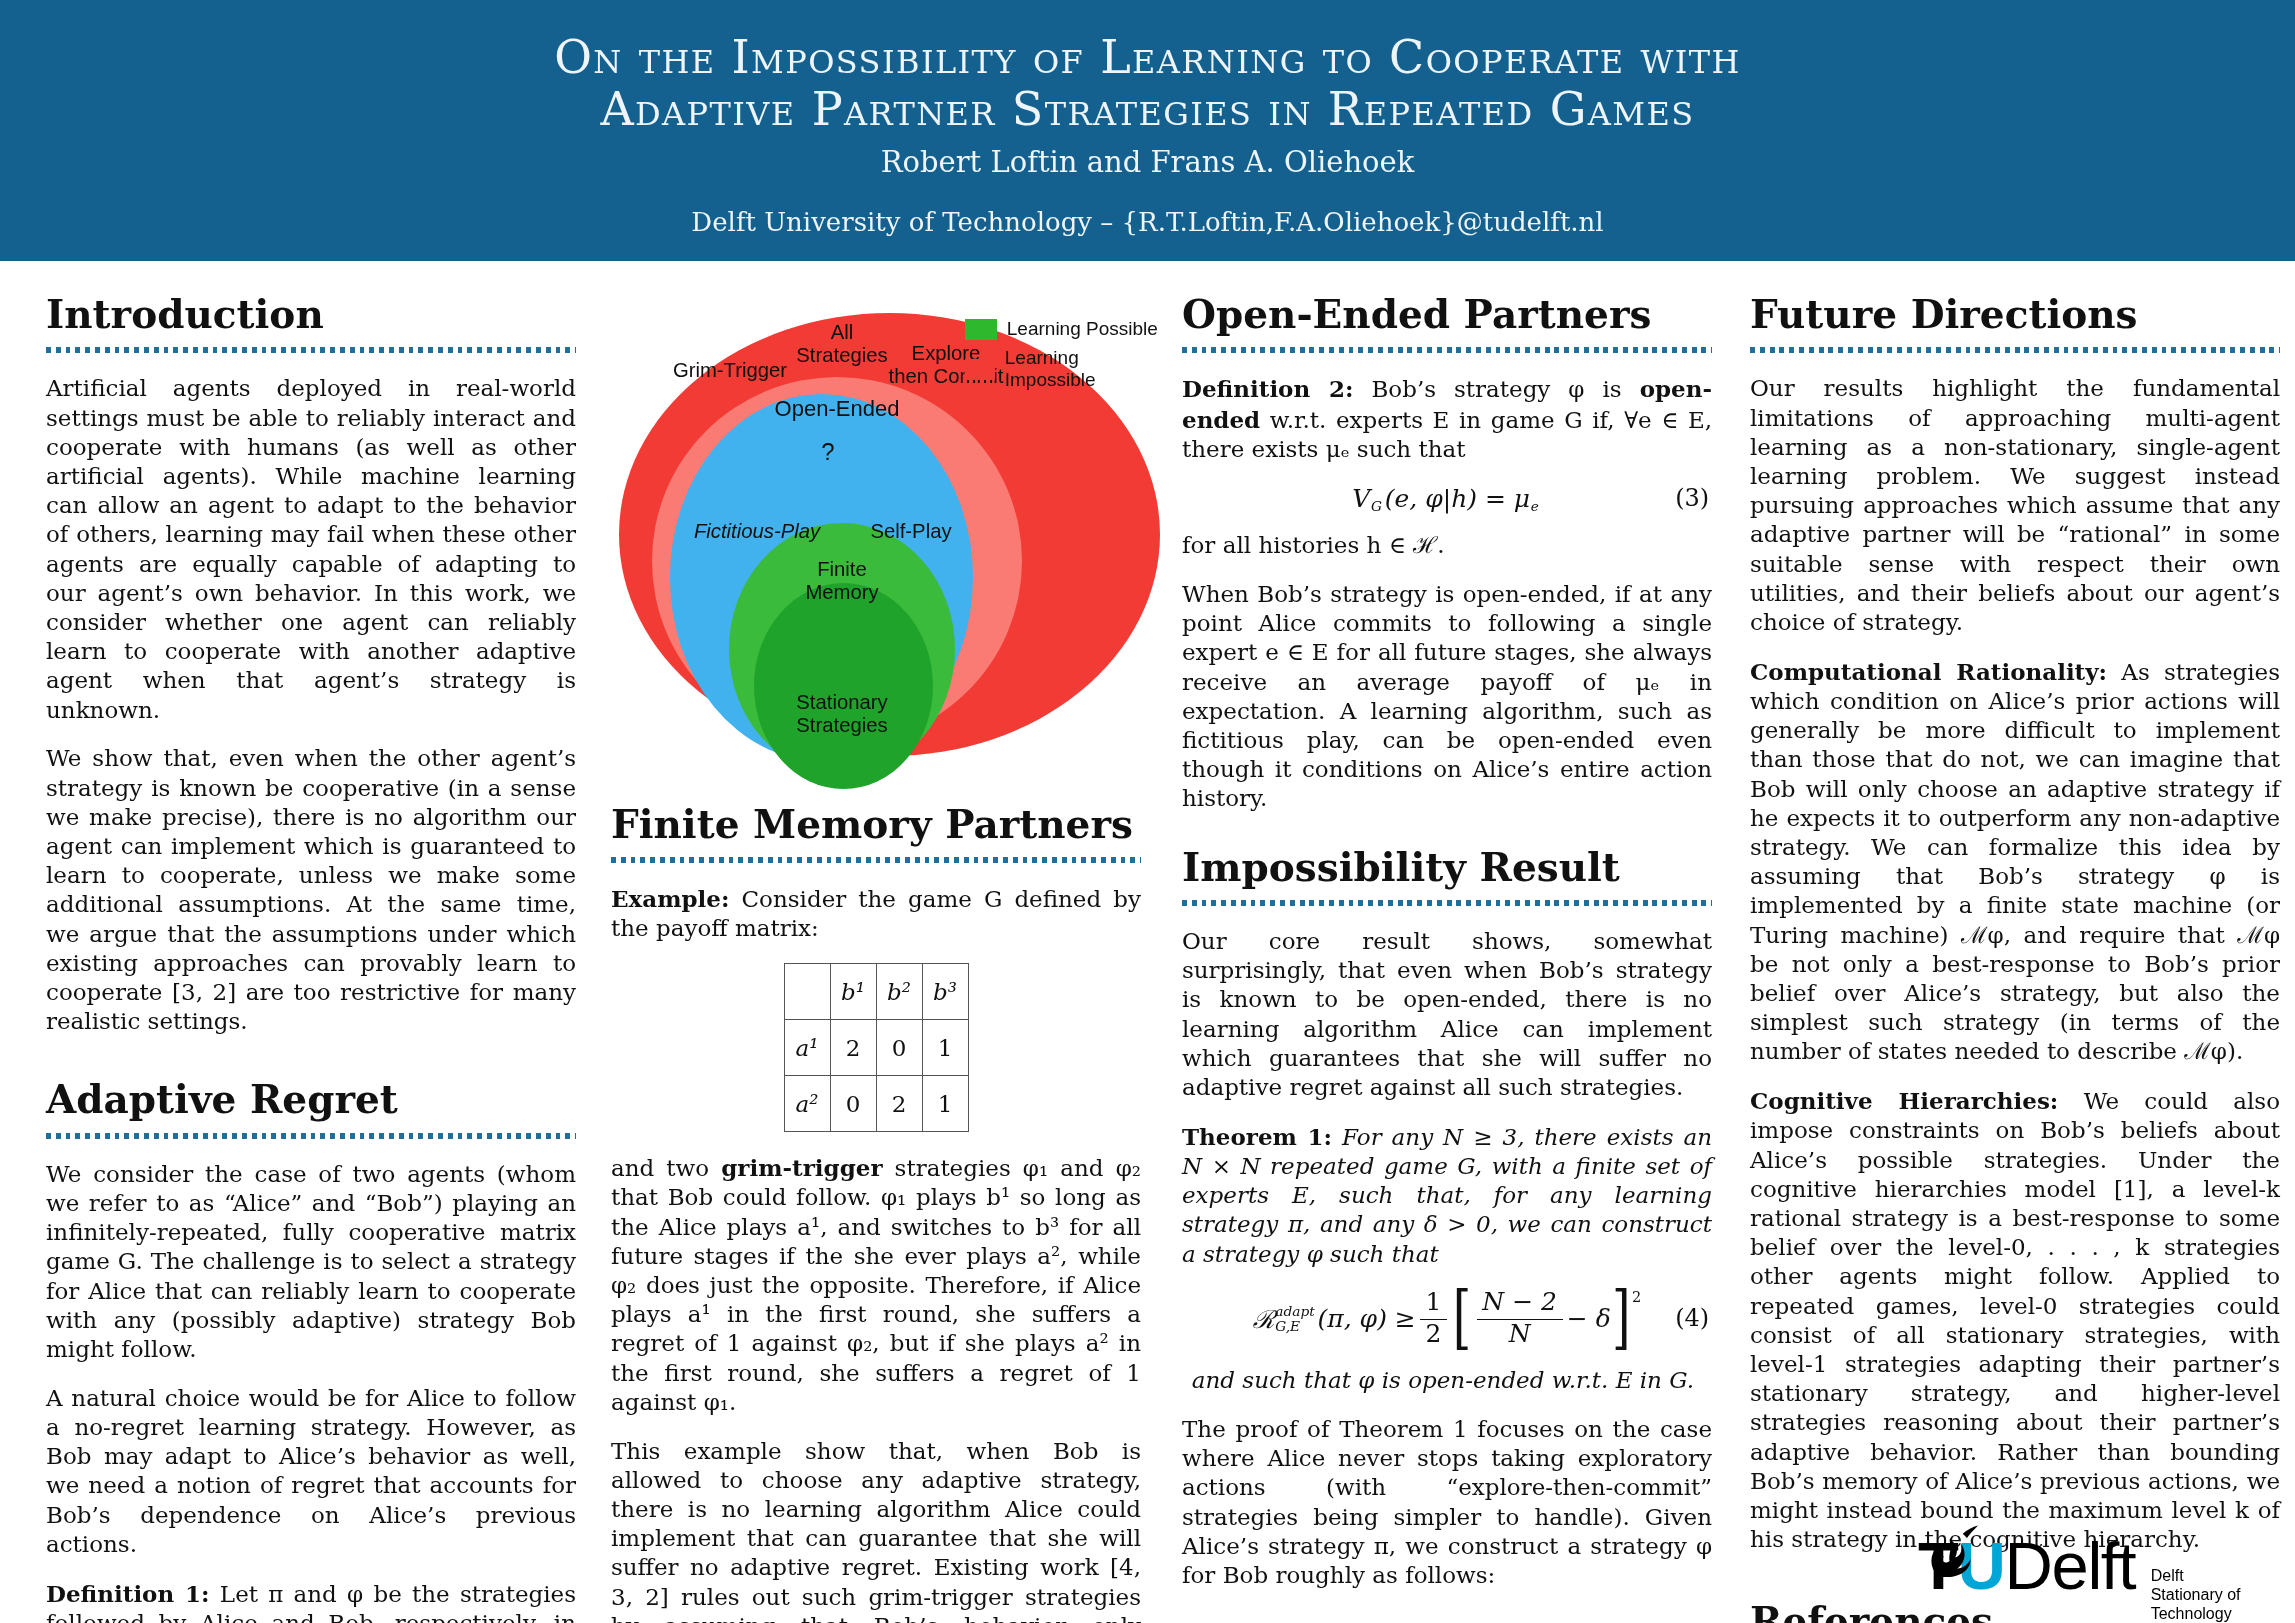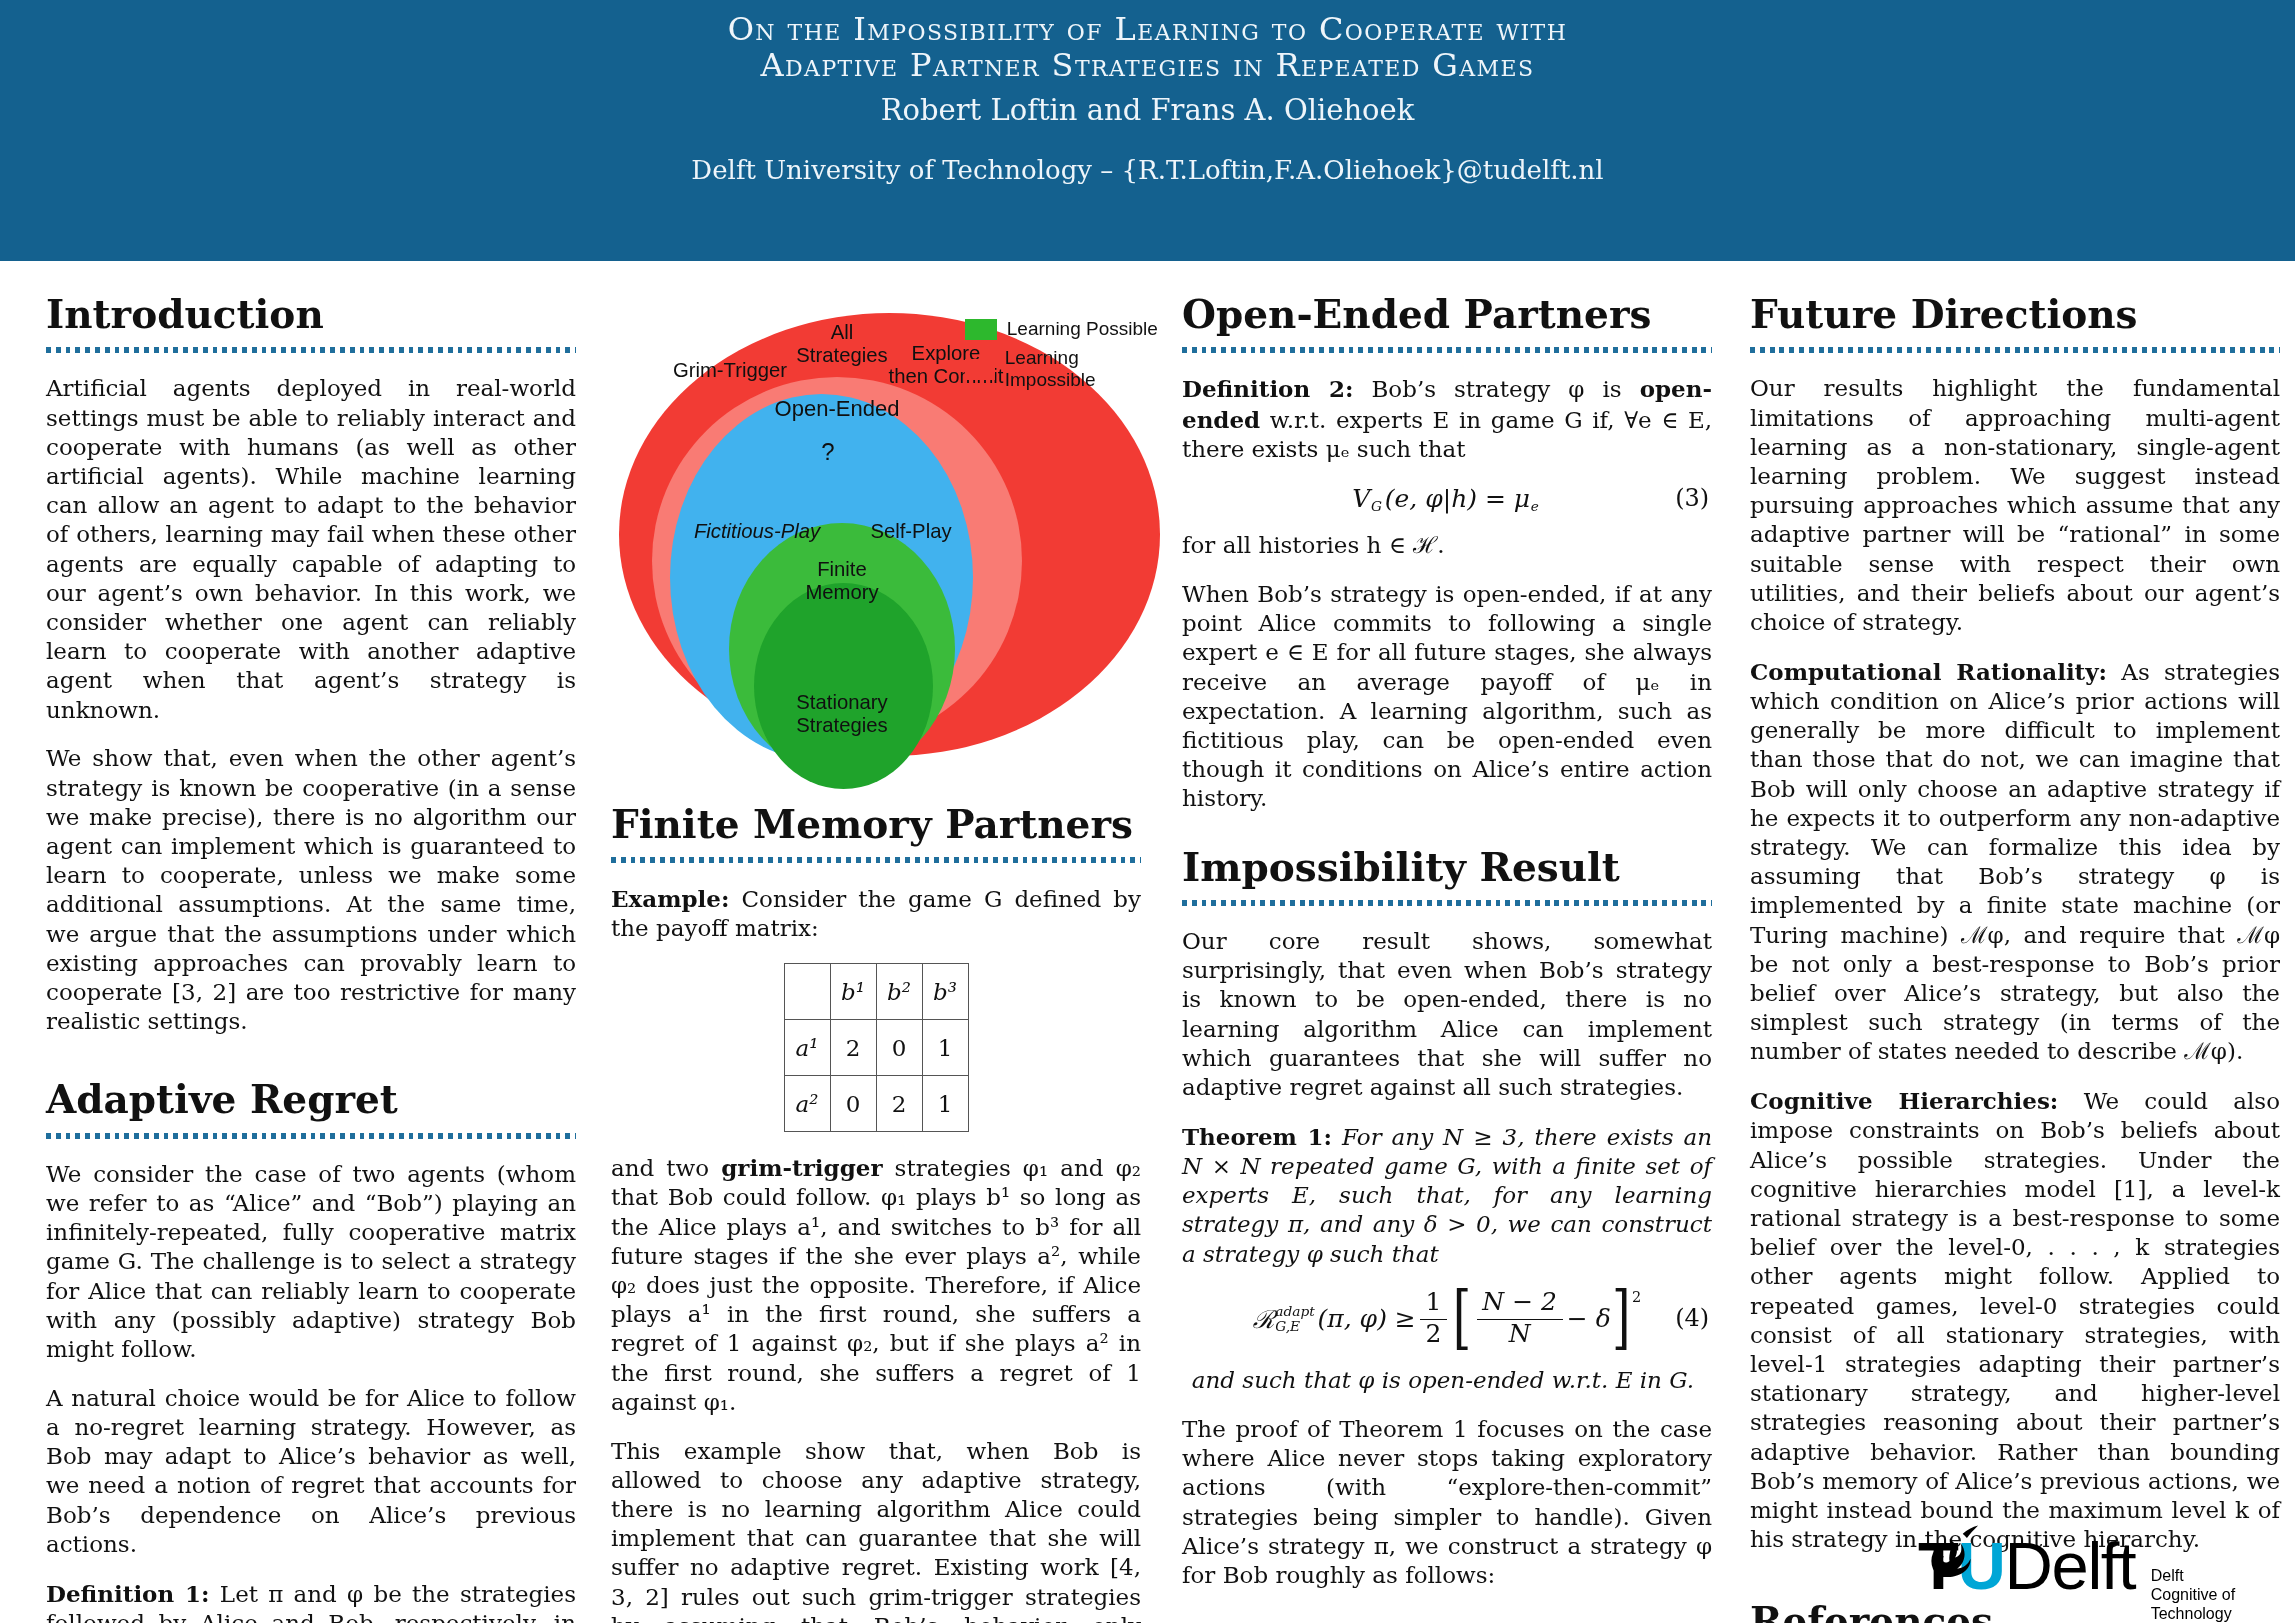--- a/index.html
+++ b/index.html
@@ -6,22 +6,22 @@
   body{
     width:2295px;height:1624px;position:relative;background:#ffffff;
     font-family:"DejaVu Serif","Liberation Serif",serif;color:#111;
     overflow:hidden;
   }
   
   .header{
     position:absolute;left:0;top:0;width:2295px;height:261px;
     background:#14618F;color:#eef5fa;text-align:center;
   }
-  .title{font-variant-caps:small-caps;font-weight:400;font-size:32px;line-height:1.12;
-         letter-spacing:1.4px;margin-top:12px;}
+  .title{font-variant-caps:small-caps;font-weight:400;font-size:46px;line-height:1.12;
+         letter-spacing:1.4px;margin-top:32px;}
   .authors{font-size:29px;margin-top:9.8px;font-weight:400;}
   .affil{font-size:26px;margin-top:28px;}
   
   .col{position:absolute;top:293px;width:530px;}
   #col1{left:46px;} #col2{left:611px;} #col3{left:1182px;} #col4{left:1750px;}
   .sec-head{font-size:39px;font-weight:bold;line-height:1.1;margin:0;}
   .dotrule{height:6.3px;margin:11.2px 0 21px 0;
     background:repeating-linear-gradient(90deg,#1F6E9C 0 4.9px,transparent 4.9px 9.8px);}
   .sp{margin-top:42px;}
   p.body{font-size:23px;line-height:1.27;text-align:justify;margin:0 0 19.6px 0;}
@@ -278,18 +278,18 @@
   <div class="logorow">
     <span style="position:relative;">
       <svg class="flame" width="62" height="53" viewBox="0 0 88 76">
         <path fill="#000" d="M22,74 C10,62 10,44 22,32 C18,44 24,50 31,46 C26,54 33,58 39,53 C37,42 44,34 39,22 C50,28 52,40 47,48 C55,46 58,37 55,28 C64,38 62,56 50,64 C58,64 66,58 69,50 C70,62 60,72 46,75 C37,77 28,77 22,74 Z M58,14 C64,8 72,4 80,2 C74,8 68,14 64,20 C61,17 59,15 58,14 Z"></path>
       </svg>
       <span class="tu tu-t">T</span></span>
       <span class="tu tu-u">U</span>
       <span class="delft">Delft</span>
     <div class="logotxt">
       <div>Delft</div>
-      <div>Cognitive of</div>
+      <div>Stationary of</div>
       <div>Technology</div>
     </div>
   </div>
 </div>
 
 
 </body></html>

